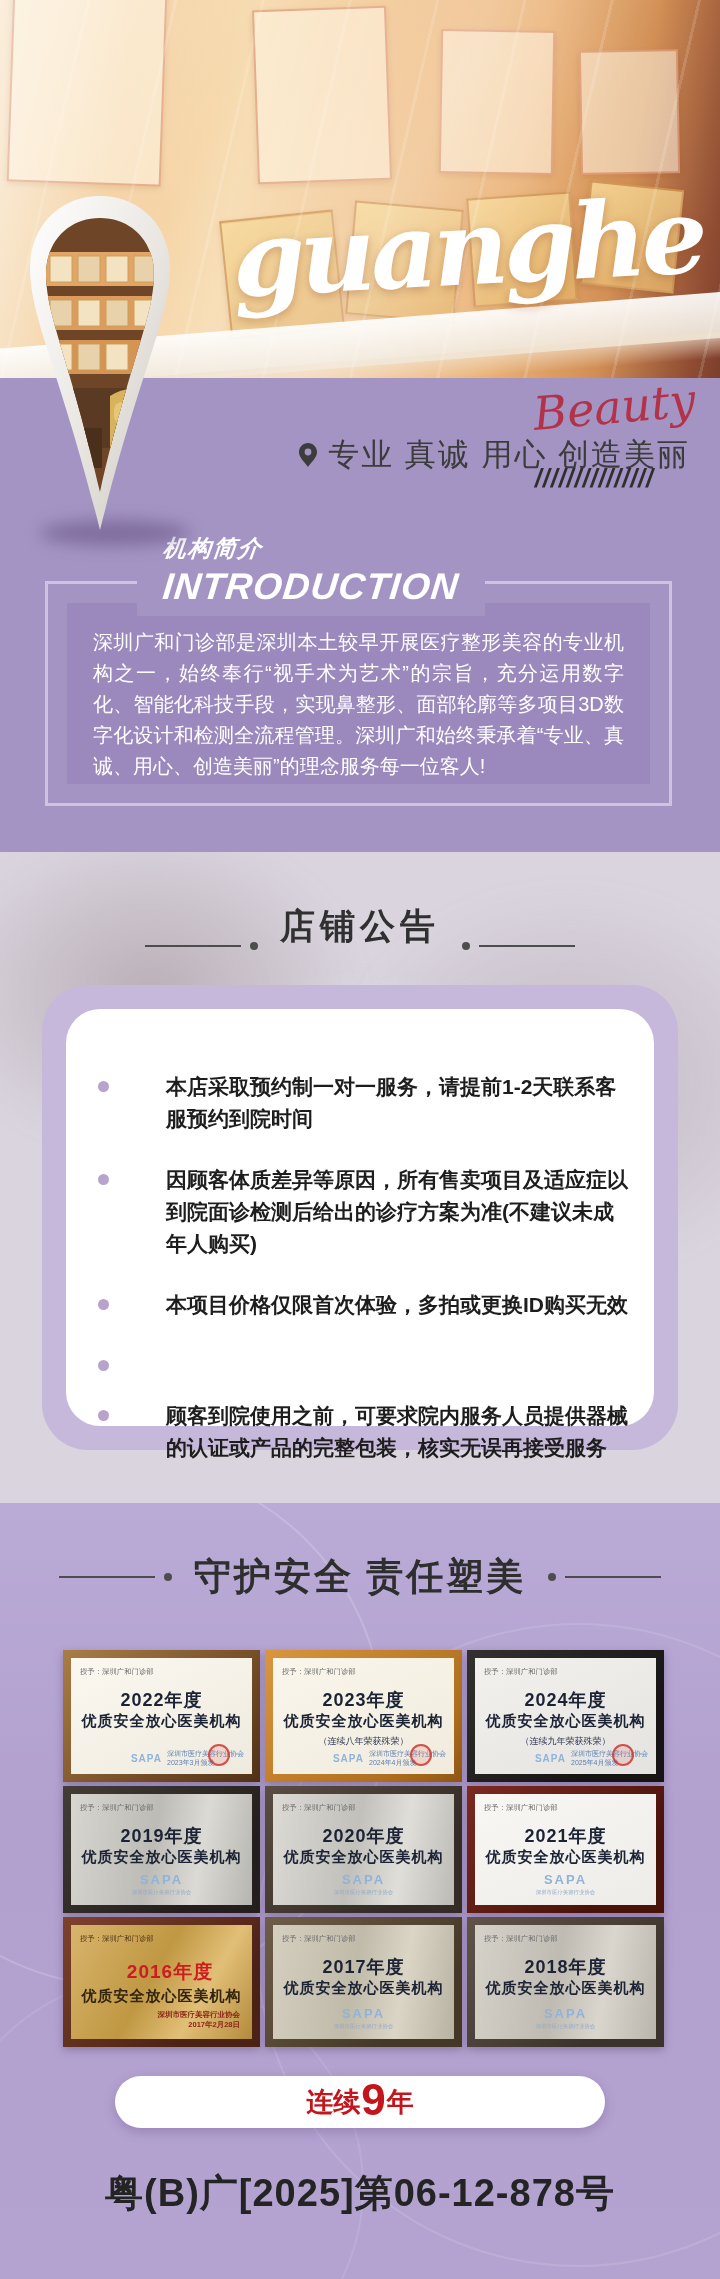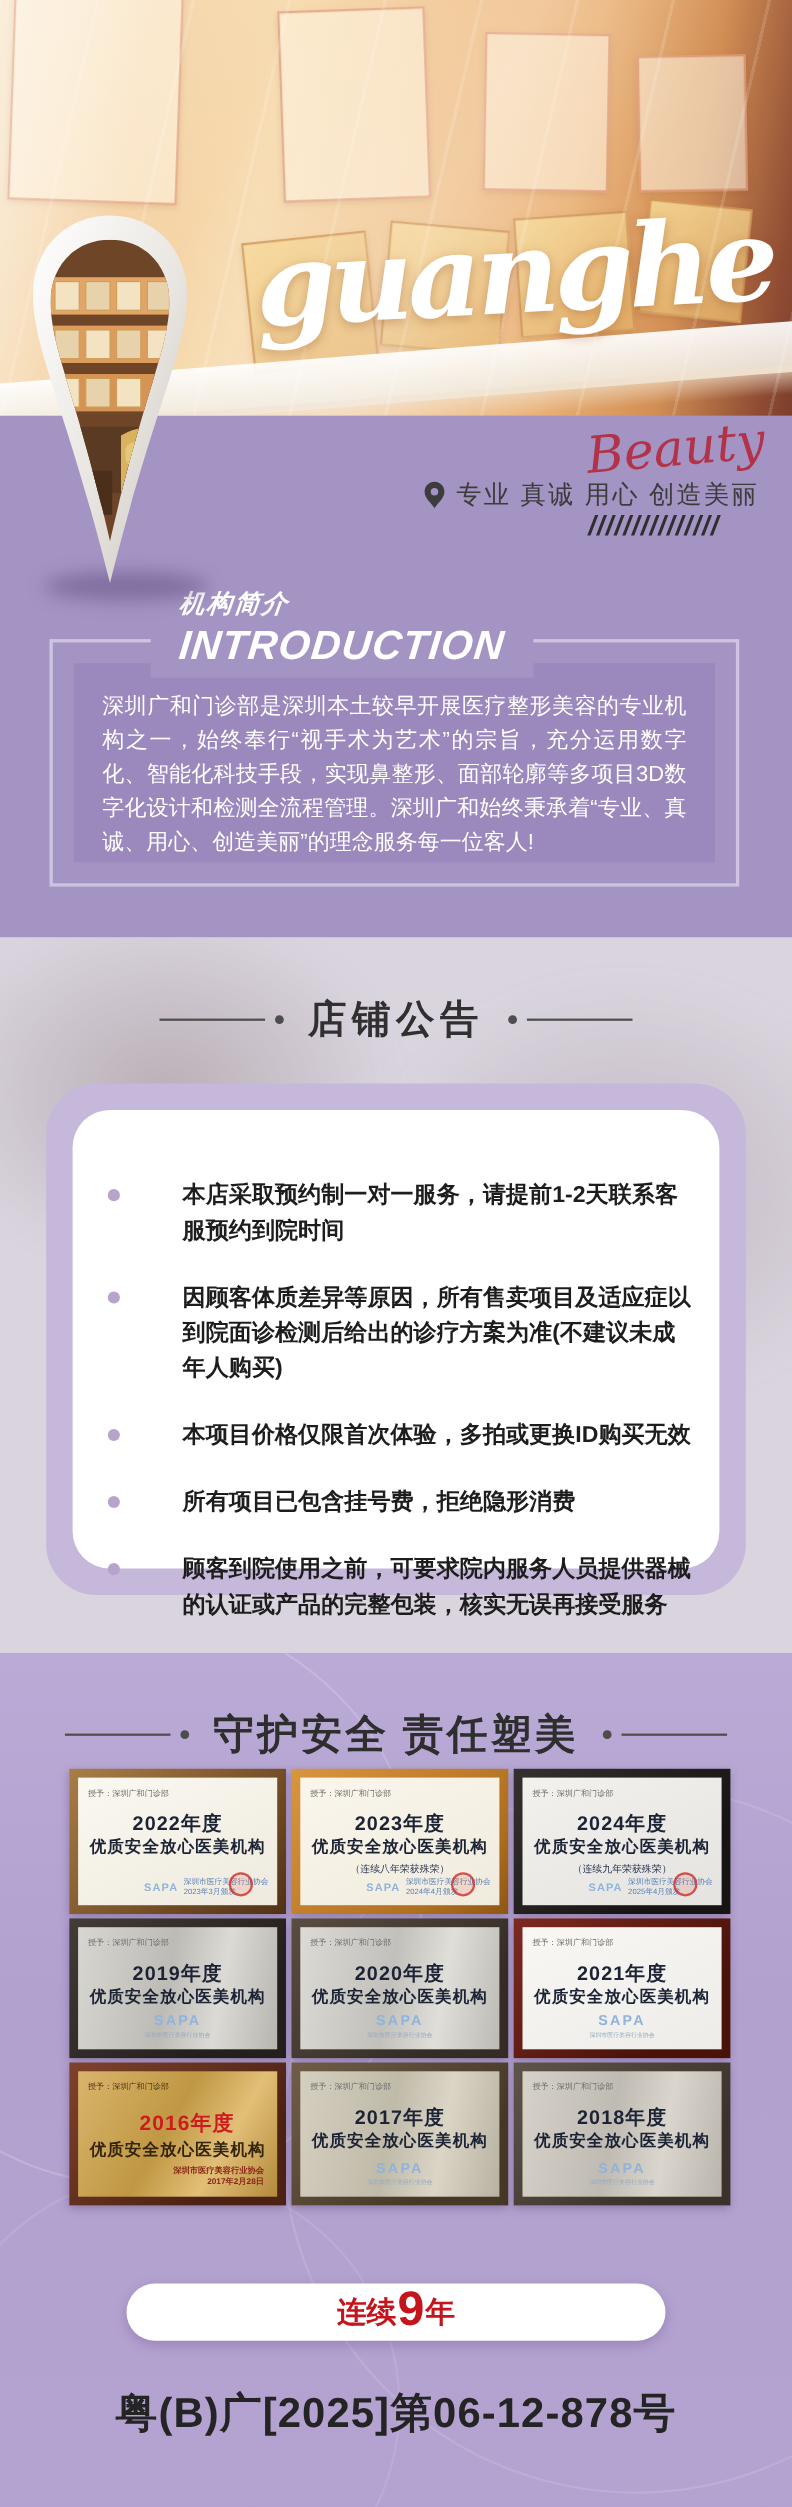--- a/index.html
+++ b/index.html
@@ -29,21 +29,21 @@
   .brand{left:232px;top:186px;width:480px;z-index:4;
          font-family:"DejaVu Serif","Liberation Serif",serif;font-style:italic;font-weight:700;
          font-size:104px;letter-spacing:-5px;color:#ffffff;transform:rotate(-3deg);
          text-shadow:0 3px 10px rgba(140,70,30,.35);}
 
   
   .sec1{left:0;top:378px;width:720px;height:474px;background:#a494c4;}
   .beauty{right:24px;top:380px;z-index:3;font-family:"DejaVu Serif","Liberation Serif",serif;
           font-style:italic;font-size:46px;color:#b23349;transform:rotate(-5deg);}
   .tagline{right:30px;top:434px;display:flex;align-items:center;gap:10px;
-           font-size:23px;color:#3c3c3c;letter-spacing:2px;}
+           font-size:31px;color:#3c3c3c;letter-spacing:2px;}
   .slashes{right:66px;top:464px;font-size:25px;font-style:italic;font-weight:700;
            letter-spacing:1px;color:#2f2f2f;}
   .intro-box{left:45px;top:581px;width:627px;height:225px;border:3px solid #cfc3e1;box-sizing:border-box;}
   .intro-panel{position:absolute;left:19px;top:19px;right:19px;bottom:19px;background:#9b88bd;}
   .intro-head{left:137px;top:531px;z-index:2;background:#a494c4;padding:2px 26px 8px 26px;}
   .intro-head .cn{font-size:23px;font-weight:700;font-style:italic;color:#fff;transform:skewX(-6deg);letter-spacing:2px;}
   .intro-head .en{font-size:37px;font-weight:700;font-style:italic;color:#fff;transform:skewX(-6deg);
                   letter-spacing:1px;margin-top:2px;}
   .intro-par{position:absolute;left:26px;right:26px;top:24px;font-size:20px;line-height:31px;
              color:#ffffff;text-align:justify;margin:0;}
@@ -55,41 +55,41 @@
   .face2{position:absolute;right:-80px;top:40px;width:460px;height:380px;border-radius:50%;
          background:radial-gradient(closest-side,rgba(160,140,150,.4),rgba(160,140,150,0));filter:blur(16px);}
   .face3{position:absolute;left:180px;top:120px;width:380px;height:300px;border-radius:50%;
          background:radial-gradient(closest-side,rgba(235,230,235,.8),rgba(235,230,235,0));filter:blur(10px);}
 
   .sec-title{display:flex;align-items:center;justify-content:center;gap:22px;width:720px;}
   .sec-title .t{font-family:"Liberation Serif","DejaVu Serif",serif;font-weight:700;color:#303030;}
   .deco{display:flex;align-items:center;gap:9px;}
   .deco .line{width:96px;height:2px;background:#4d4d4d;}
   .deco .dot{width:8px;height:8px;border-radius:50%;background:#4d4d4d;}
-  .ann-title{top:903px;}
+  .ann-title{top:903px;align-items:flex-end;}
   .ann-title .t{font-size:35px;letter-spacing:5px;}
 
   .ann-card{left:42px;top:985px;width:636px;height:465px;background:#c6b8da;border-radius:46px;box-sizing:border-box;}
   .ann-white{position:absolute;left:24px;top:24px;right:24px;bottom:24px;background:#ffffff;border-radius:34px;}
   .ann-list{position:absolute;left:32px;right:22px;top:62px;}
   .ann-item{display:flex;margin-bottom:29px;gap:44px;}
   .ann-item .dot{flex:0 0 11px;width:11px;height:11px;border-radius:50%;background:#b7a4cd;margin:10px 13px 0 0;}
   .ann-item p{margin:0;font-size:21px;line-height:32px;color:#1d1d1d;font-weight:600;}
 
   
   .sec3{left:0;top:1503px;width:720px;height:776px;
         background:linear-gradient(180deg,#baaad6 0%,#b2a1cf 40%,#b4a3d1 100%);overflow:hidden;}
   .swirl{position:absolute;border:2px solid rgba(255,255,255,.18);border-radius:50%;}
   .sw1{left:-140px;top:-40px;width:520px;height:520px;}
   .sw2{right:-180px;top:120px;width:640px;height:640px;border-color:rgba(255,255,255,.12);}
   .sw3{left:-60px;bottom:-120px;width:420px;height:420px;border-color:rgba(255,255,255,.10);}
   .awd-title{top:1552px;}
   .awd-title .t{font-size:37px;letter-spacing:3px;color:#2e2e2e;}
 
-  .grid{left:63px;top:1608px;display:grid;grid-template-columns:197px 197px 197px;
+  .grid{left:63px;top:1650px;display:grid;grid-template-columns:197px 197px 197px;
         grid-template-rows:132px 127px 130px;column-gap:5px;row-gap:4px;}
   .plaque{position:relative;box-shadow:0 3px 8px rgba(70,45,100,.35);}
   .plate{position:absolute;inset:8px;overflow:hidden;}
   .grant{position:absolute;left:9px;top:9px;font-size:8px;color:#6b6b6b;transform-origin:0 0;transform:scale(.92);white-space:nowrap;}
   .pyear{position:absolute;left:0;right:0;top:30px;text-align:center;font-size:18px;font-weight:700;color:#1c2335;letter-spacing:1px;}
   .pname{position:absolute;left:0;right:0;top:54px;text-align:center;font-size:15px;font-weight:700;color:#1c2335;letter-spacing:1px;}
   .psub{position:absolute;left:0;right:0;top:77px;text-align:center;font-size:9px;color:#2a3450;}
   .issuer-row{position:absolute;right:8px;bottom:7px;display:flex;align-items:center;gap:5px;}
   .sapa{font-weight:700;color:#8fb3dc;letter-spacing:1px;}
   .sapa-s{font-size:10px;}
@@ -246,21 +246,20 @@
           <div class="ann-item">
             <span class="dot"></span>
             <p>因顾客体质差异等原因，所有售卖项目及适应症以到院面诊检测后给出的诊疗方案为准(不建议未成年人购买)</p>
           </div>
           <div class="ann-item">
             <span class="dot"></span>
             <p>本项目价格仅限首次体验，多拍或更换ID购买无效</p>
           </div>
           <div class="ann-item">
             <span class="dot"></span>
-            <p>所有项目已包含挂号费，拒绝隐形消费</p>
           </div>
           <div class="ann-item">
             <span class="dot"></span>
             <p>顾客到院使用之前，可要求院内服务人员提供器械的认证或产品的完整包装，核实无误再接受服务</p>
           </div>
         </div>
     </div>
   </div>
 
   <div class="abs sec3">

